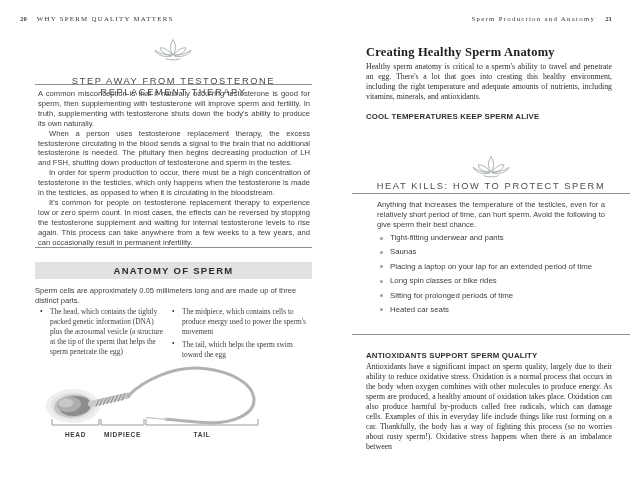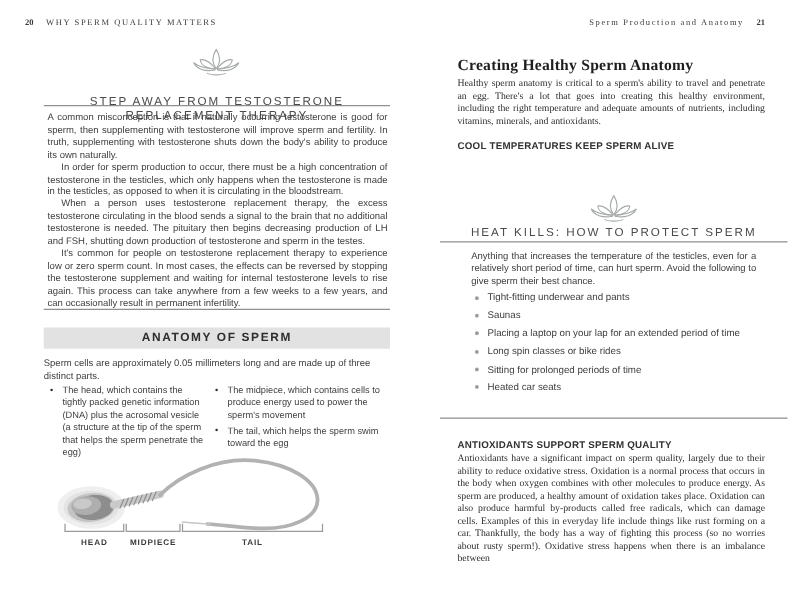--- a/index.html
+++ b/index.html
@@ -19,21 +19,21 @@
   .feature-title{position:absolute;text-align:center;font-size:9.3px;letter-spacing:1.6px;
                  color:#4a4a4a;line-height:10.6px;}
   .rule{position:absolute;height:1px;background:#909090;}
   .bodytext{position:absolute;font-size:7.6px;line-height:9.9px;text-align:justify;color:#3e3e3e;}
   .bodytext p.ind{text-indent:11px;}
   .bar{position:absolute;background:#e2e2e2;text-align:center;font-weight:bold;font-size:9.5px;
        letter-spacing:1.3px;color:#2d2d2d;}
   .sans-intro{position:absolute;font-size:7.6px;line-height:9.9px;color:#3e3e3e;}
   
   .lbullet{position:relative;padding-left:10px;font-size:7.4px;line-height:9.9px;color:#3e3e3e;
-           margin-bottom:3px;}
+           margin-bottom:3px;font-family:Liberation Serif, serif;}
   .lbullet::before{content:"\2022";position:absolute;left:0;top:-0.5px;color:#2d2d2d;}
   
   .main-title{position:absolute;font-family:"Liberation Serif",serif;font-weight:bold;
               font-size:12.5px;color:#1e1e1e;letter-spacing:0.2px;}
   .serifbody{position:absolute;font-family:"Liberation Serif",serif;font-size:7.8px;
              line-height:10px;text-align:justify;color:#2b2b2b;}
   .subhead{position:absolute;font-weight:bold;font-size:7.8px;letter-spacing:0.2px;color:#323232;}
   .rbullet{position:relative;padding-left:13px;font-size:7.8px;line-height:10px;color:#3e3e3e;
            margin-bottom:4.4px;}
   .rbullet::before{content:"";position:absolute;left:3px;top:3.5px;width:3px;height:3px;
@@ -65,22 +65,22 @@
 
   <div class="feature-title" style="left:35px;top:76px;width:277px;">
     <div>STEP AWAY FROM TESTOSTERONE</div>
     <div>REPLACEMENT THERAPY</div>
   </div>
 
   <div class="rule" style="left:35px;top:84px;width:277px;"></div>
 
   <div class="bodytext" style="left:38px;top:89px;width:272px;">
     <p>A common misconception is that if naturally occurring testosterone is good for sperm, then supplementing with testosterone will improve sperm and fertility. In truth, supplementing with testosterone shuts down the body's ability to produce its own naturally.</p>
+    <p class="ind">When a person uses testosterone replacement therapy, the excess testosterone circulating in the blood sends a signal to the brain that no additional testosterone is needed. The pituitary then begins decreasing production of LH and FSH, shutting down production of testosterone and sperm in the testes.</p>
     <p class="ind">In order for sperm production to occur, there must be a high concentration of testosterone in the testicles, which only happens when the testosterone is made in the testicles, as opposed to when it is circulating in the bloodstream.</p>
-    <p class="ind">When a person uses testosterone replacement therapy, the excess testosterone circulating in the blood sends a signal to the brain that no additional testosterone is needed. The pituitary then begins decreasing production of LH and FSH, shutting down production of testosterone and sperm in the testes.</p>
     <p class="ind">It's common for people on testosterone replacement therapy to experience low or zero sperm count. In most cases, the effects can be reversed by stopping the testosterone supplement and waiting for internal testosterone levels to rise again. This process can take anywhere from a few weeks to a few years, and can occasionally result in permanent infertility.</p>
   </div>
 
   <div class="rule" style="left:35px;top:247px;width:277px;"></div>
 
   <div class="bar" style="left:35px;top:262px;width:277px;height:17px;line-height:17px;">ANATOMY OF SPERM</div>
 
   <div class="sans-intro" style="left:35px;top:286px;width:268px;">Sperm cells are approximately 0.05 millimeters long and are made up of three distinct parts.</div>
 
   <div class="abs" style="left:40px;top:307px;width:124px;">

